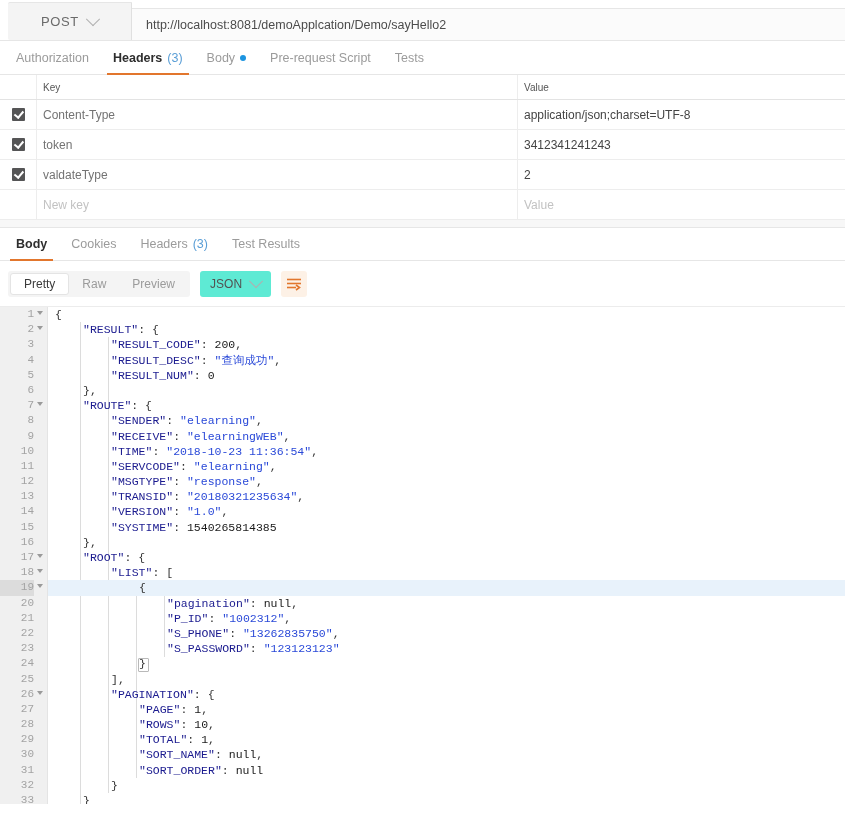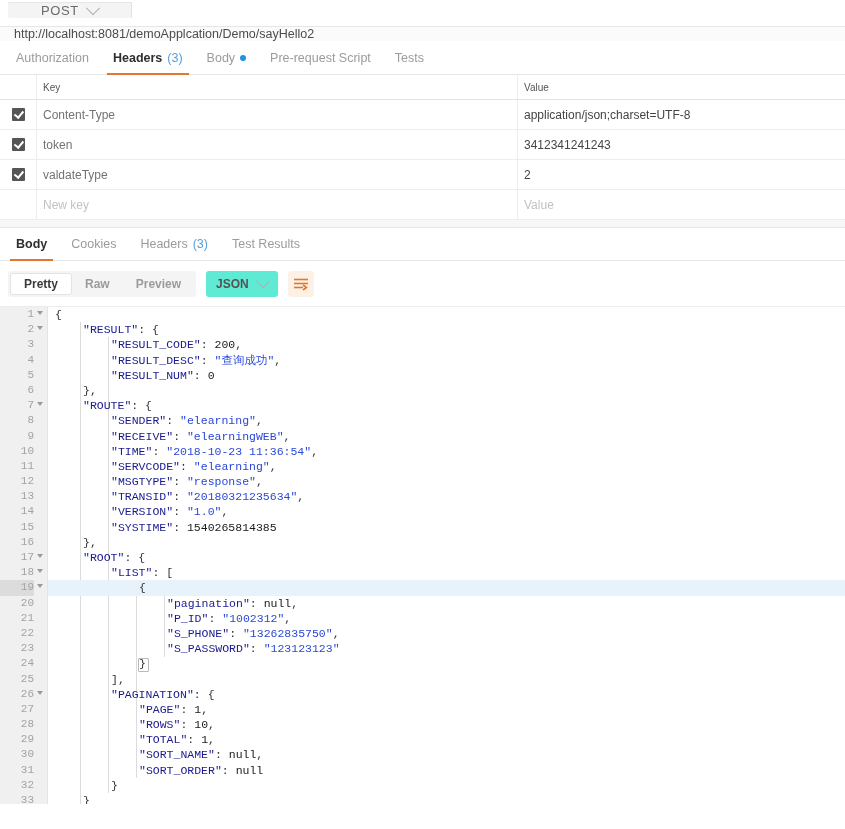--- a/index.html
+++ b/index.html
@@ -18,21 +18,20 @@
   }
 
   
   .url-bar {
     display: flex;
     align-items: stretch;
     height: 41px;
     border-bottom: 1px solid #e6e6e6;
     background: #fff;
     box-sizing: border-box;
-    flex-direction: column;
   }
   .method-select {
     width: 124px;
     display: flex;
     align-items: center;
     justify-content: center;
     gap: 9px;
     background: #f4f4f4;
     border-right: 1px solid #e0e0e0;
     border-top: 1px solid #e6e6e6;
@@ -179,21 +178,20 @@
   }
   .resp-toolbar {
     display: flex;
     align-items: center;
     height: 46px;
     padding-left: 8px;
     gap: 10px;
     border-bottom: 1px solid #ececec;
     background: #fff;
     box-sizing: border-box;
-    font-weight: bold;
   }
   .seg {
     display: flex;
     align-items: center;
     background: #f4f4f4;
     border-radius: 3px;
     height: 26px;
     padding: 0 2px;
   }
   .seg-item {

